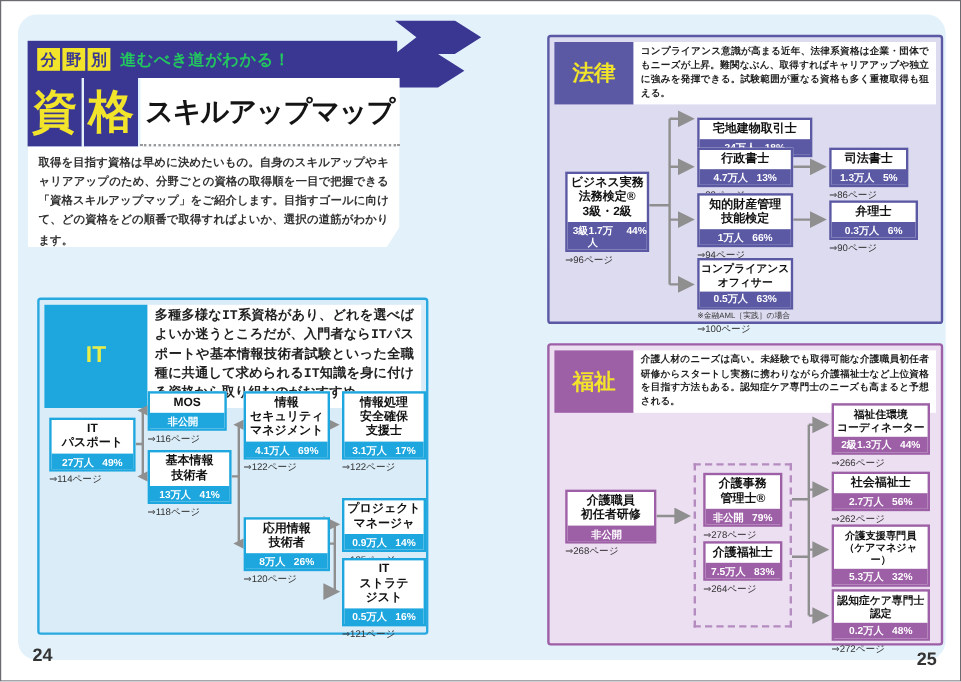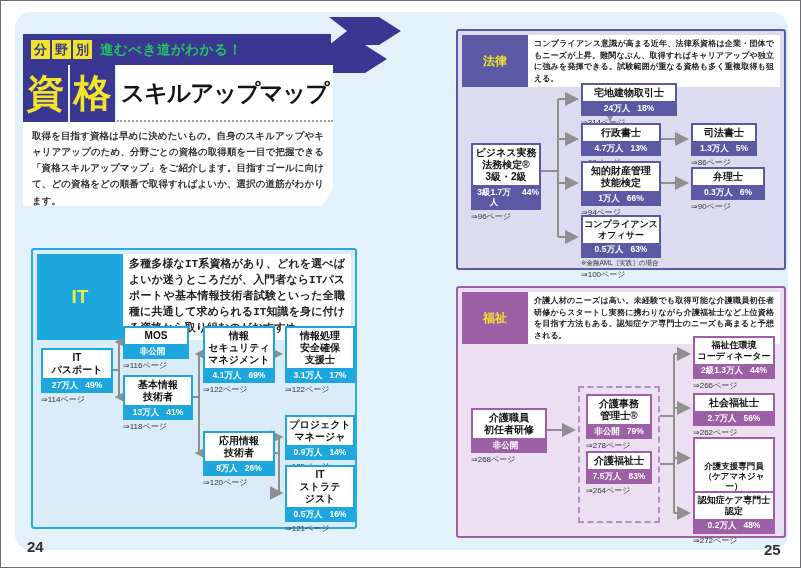--- a/index.html
+++ b/index.html
@@ -24,32 +24,32 @@
   .desc-note{font-size:7.5px;color:#666666;margin-top:3px;}
 
   
   .section{position:absolute;box-sizing:border-box;border-radius:3px;}
   .section.it{--c:#1ea7de;left:30px;top:247px;width:326px;height:281px;border:2px solid #2aa9e0;background:#d9ecf8;}
   .section.law{--c:#5b59a4;left:455px;top:28px;width:330px;height:241px;border:2px solid #5b59a4;background:#dcdbf0;}
   .section.welfare{--c:#9d5fa6;left:455px;top:285px;width:330px;height:252px;border:2px solid #9d5fa6;background:#ecdff2;}
   .sec-head{position:absolute;left:4px;top:4px;right:4px;display:flex;}
   .sec-label{width:86px;background:var(--c);display:flex;align-items:center;justify-content:center;font-weight:bold;}
   .section.it .sec-label{font-size:19px;color:#e9ed4a;}
-  .section.law .sec-label,.section.welfare .sec-label{width:66px;font-size:12px;color:#f2e32b;}
+  .section.law .sec-label,.section.welfare .sec-label{width:66px;font-size:18px;color:#f2e32b;}
   .sec-desc{flex:1;background:#ffffff;padding:3px 6px;font-weight:bold;line-height:1.45;color:#222222;text-align:justify;font-family:Liberation Mono, monospace;}
   .section.it .sec-desc{font-size:11px;}
   .section.law .sec-desc,.section.welfare .sec-desc{font-size:8px;}
 
   
   .qbox{position:absolute;}
   .qinner{background:#ffffff;border:2px solid var(--c);}
   .qbox.dark{--c:#2f2d6e;}
   .qtitle{font-weight:bold;font-size:10px;line-height:1.2;text-align:center;white-space:pre-line;padding:2px 1px;color:#111111;}
   .qtitle.sm{font-size:9px;}
-  .qtitle.xs{font-size:8.5px;margin-top:20px;}
+  .qtitle.xs{font-size:8.5px;}
   .qstat{background:var(--c);color:#ffffff;font-size:8.5px;font-weight:bold;text-align:center;padding:1.5px 0;display:flex;justify-content:center;gap:7px;line-height:1.2;}
   .qpage{font-size:8px;color:#333333;margin-top:1px;padding-right:1px;}
   .qnote{font-size:6.5px;color:#333333;margin-top:1px;text-align:left;}
   .connectors{position:absolute;left:0;top:0;pointer-events:none;}
   .dashed-group{position:absolute;border:2px dashed #b48cc0;box-sizing:border-box;}
 </style>
 </head>
 <body>
 
 <div id="app">
@@ -222,21 +222,21 @@
         <div class="qtitle">ビジネス実務
 法務検定®
 3級・2級</div>
         <div class="qstat">
             <span>3級1.7万人</span>
             <span>44%</span>
           </div>
       </div>
       <div class="qpage">⇒96ページ</div>
     </div>
-    <div class="qbox" style="left:123px;top:52px;width:96px">
+    <div class="qbox" style="left:123px;top:67px;width:96px">
       <div class="qinner">
         <div class="qtitle">宅地建物取引士</div>
         <div class="qstat">
             <span>24万人</span>
             <span>18%</span>
           </div>
       </div>
       <div class="qpage">⇒314ページ</div>
     </div>
     <div class="qbox" style="left:123px;top:92px;width:80px">

